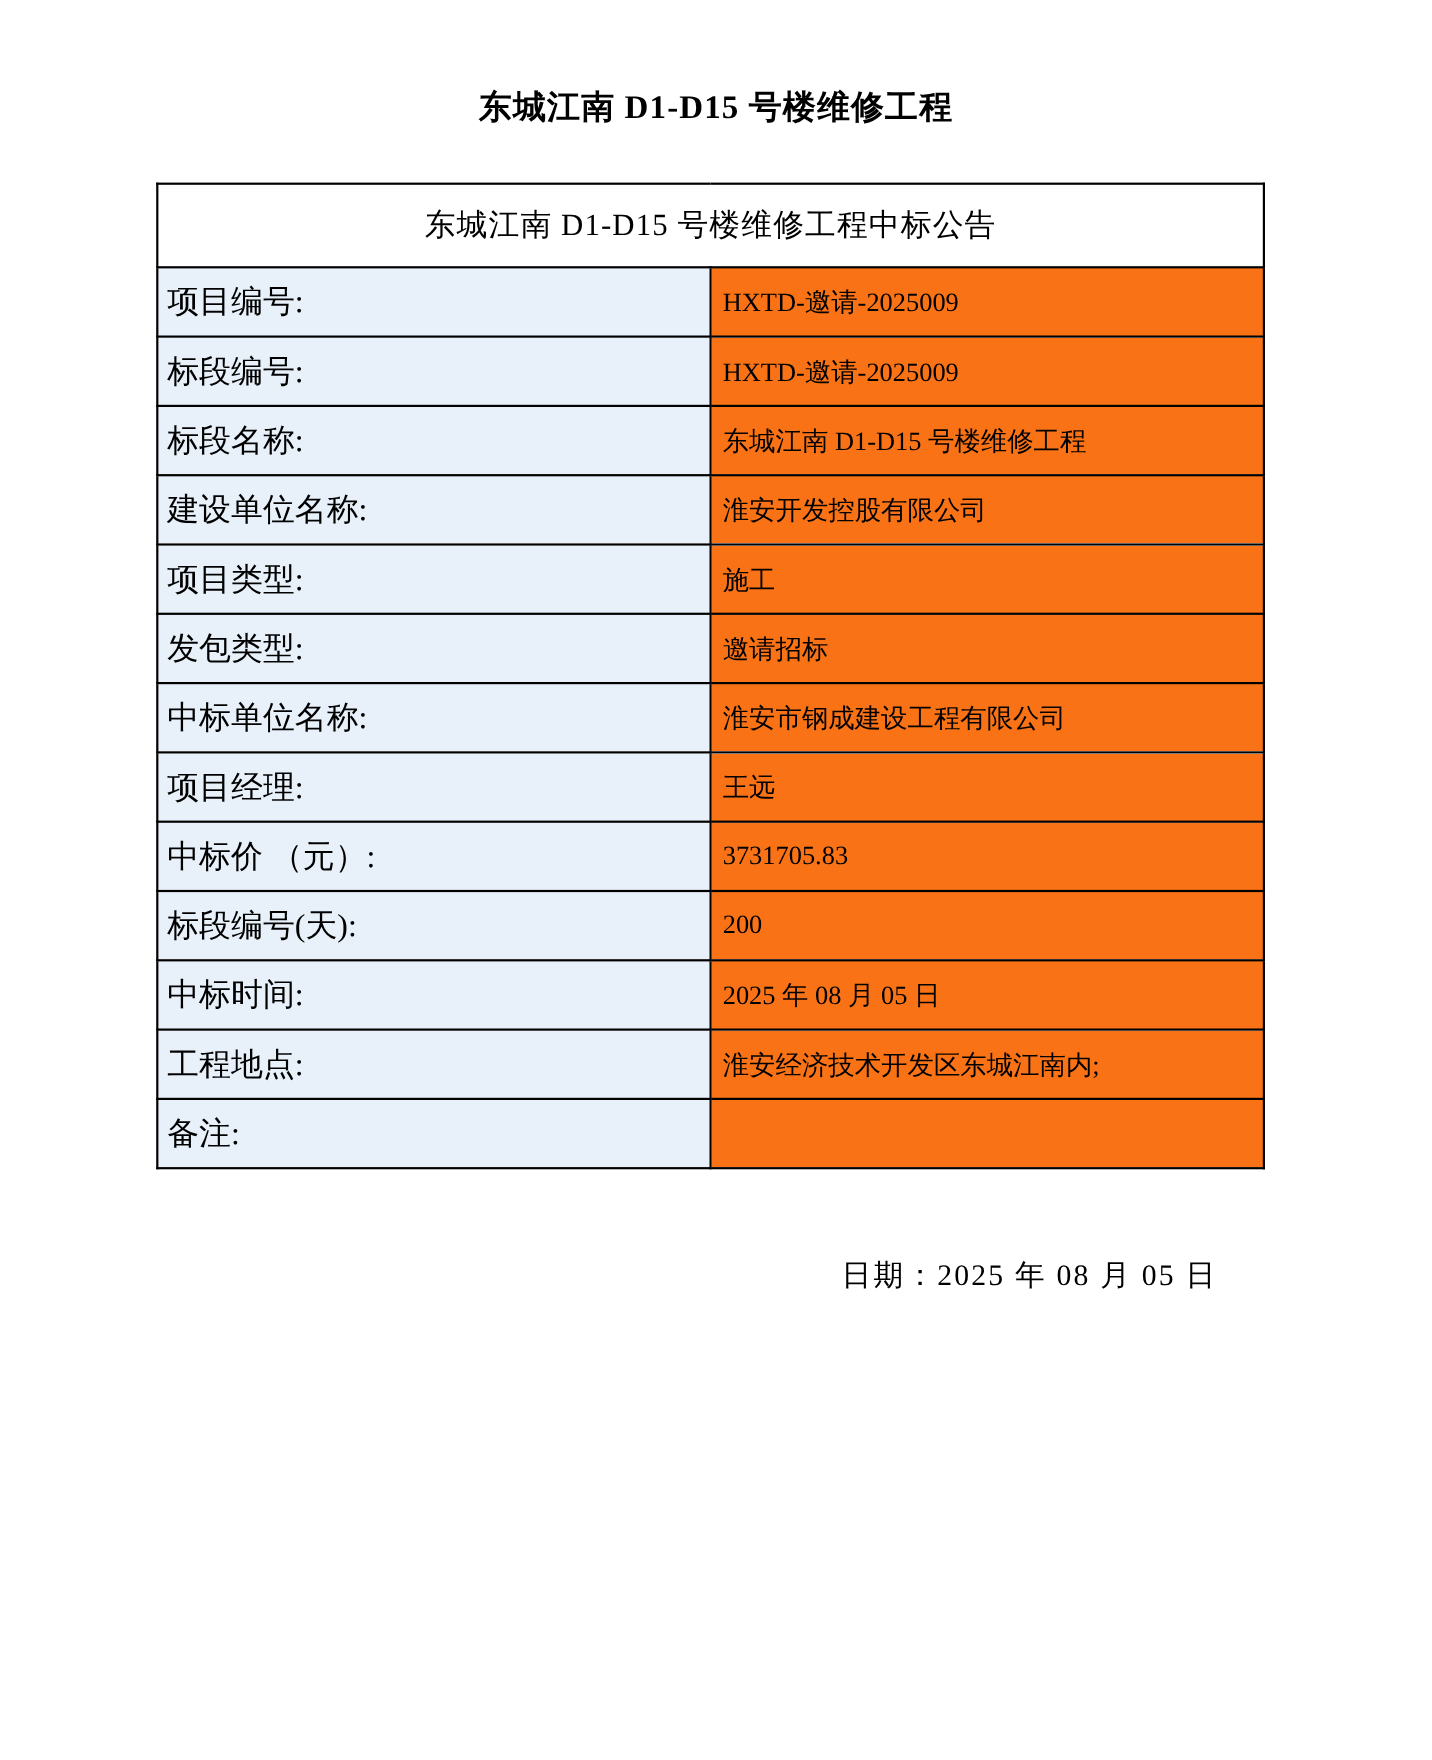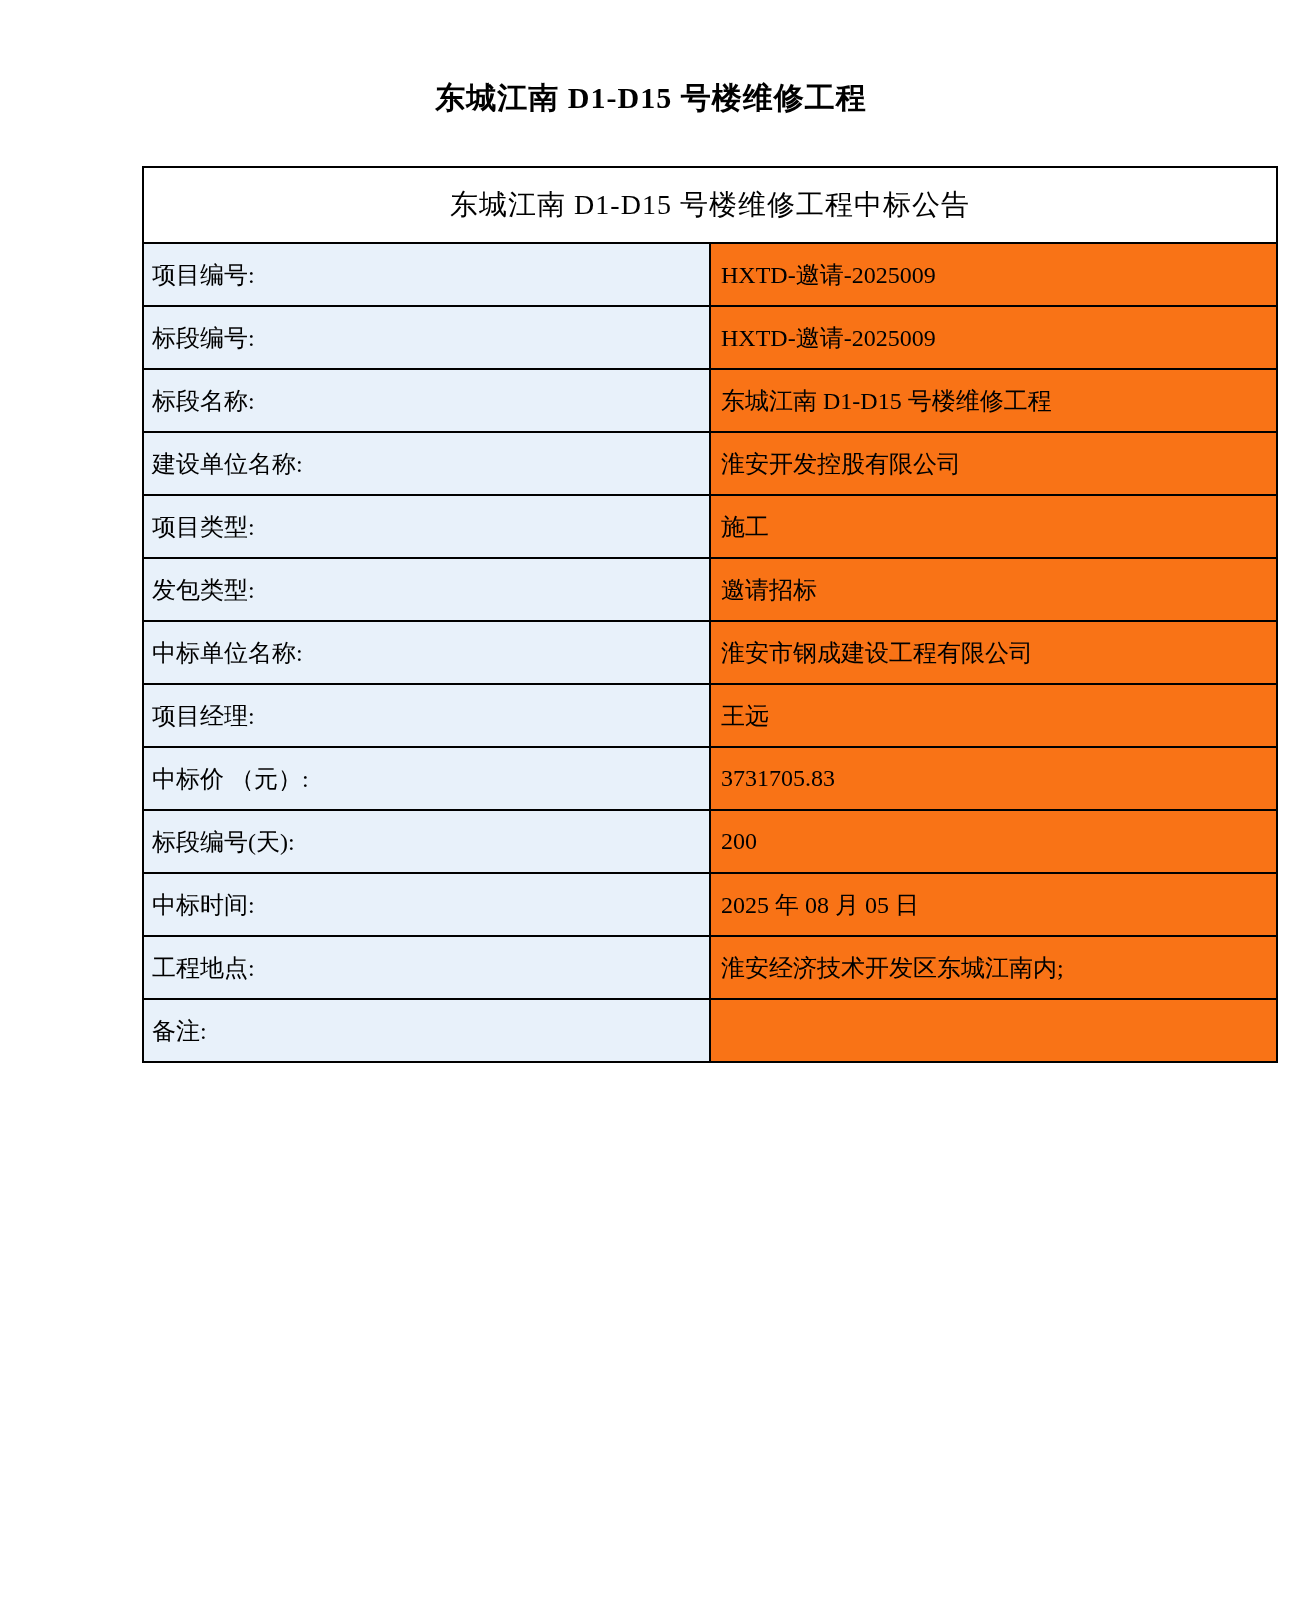--- a/index.html
+++ b/index.html
@@ -18,21 +18,21 @@
     padding-top: 80px;
     text-align: center;
     font-size: 30px;
     font-weight: bold;
     letter-spacing: 1px;
     line-height: 1.2;
   }
   table.announce-table {
     border-collapse: collapse;
     margin: 50px 0 0 142px;
-    width: 1136px;
+    width: 1008px;
     table-layout: fixed;
   }
   table.announce-table th,
   table.announce-table td {
     border: 2px solid #000000;
     box-sizing: border-box;
     overflow: hidden;
     white-space: nowrap;
   }
   th.table-header {
@@ -40,21 +40,21 @@
     text-align: center;
     vertical-align: middle;
     font-size: 28px;
     font-weight: normal;
     letter-spacing: 1px;
     background: #ffffff;
   }
   td.label-cell {
     width: 360px;
     background: #e8f1fa;
-    font-size: 24px;
+    font-size: 29px;
     font-weight: normal;
     padding: 0 0 0 8px;
     height: 63px;
     vertical-align: middle;
     margin-left: 12px;
   }
   td.value-cell {
     background: #f97316;
     font-size: 24px;
     padding: 0 0 0 10px;
@@ -134,14 +134,15 @@
           <td class="value-cell">淮安经济技术开发区东城江南内;</td>
         </tr>
         <tr>
           <td class="label-cell">备注:</td>
           <td class="value-cell"></td>
         </tr>
       </tbody>
   </table>
 
 
+  <div class="date-line">日期：2025 年 08 月 05 日</div>
 
 </div>
 
 </body></html>

